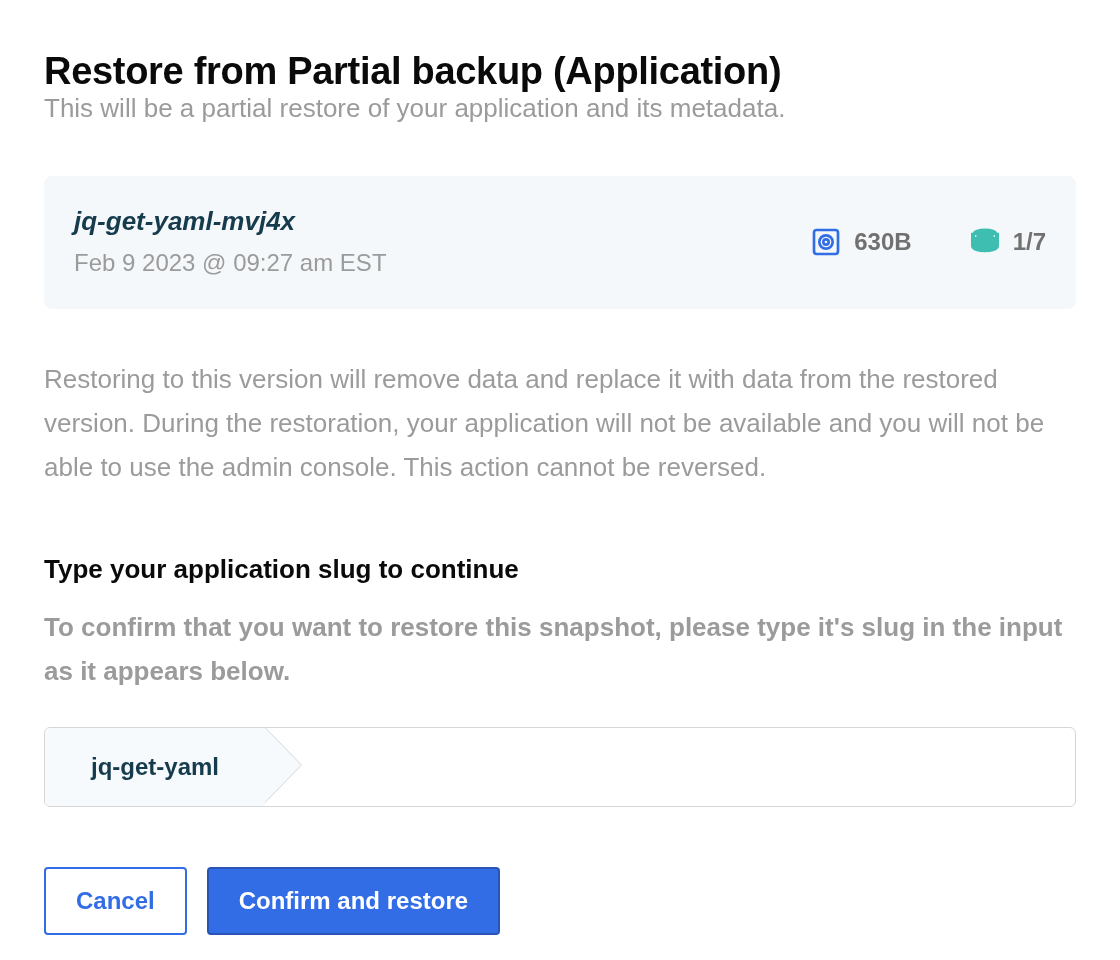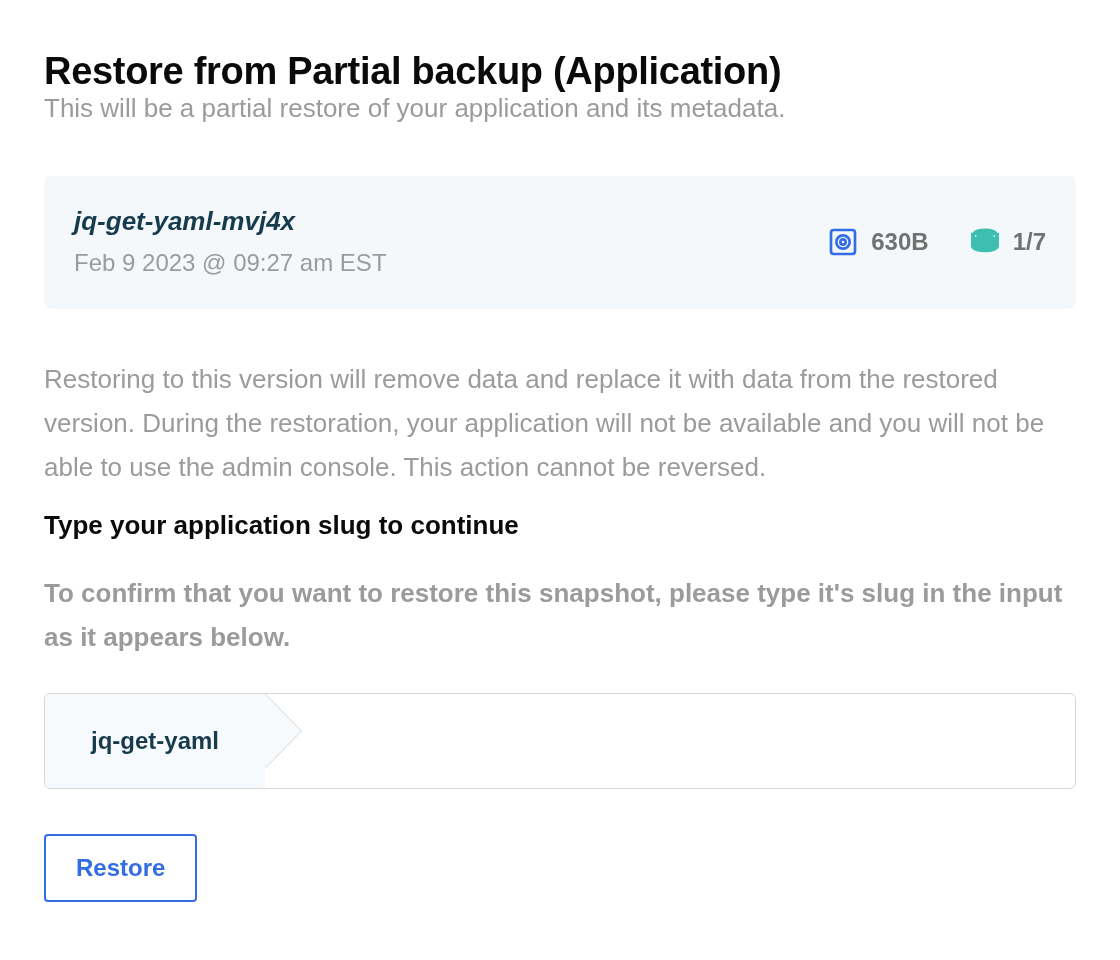--- a/index.html
+++ b/index.html
@@ -39,59 +39,59 @@
       font-style: italic;
     }
     .backup-date {
       font-size: 24px;
       color: #9b9b9b;
       font-weight: 400;
     }
     .backup-right {
       display: flex;
       align-items: center;
-      gap: 40px;
+      gap: 57px;
     }
     .stat {
       display: flex;
       align-items: center;
       gap: 12px;
     }
     .stat-value {
       font-size: 24px;
       font-weight: 700;
       color: #717171;
     }
     .restore-warning {
       font-size: 26px;
       color: #9b9b9b;
       line-height: 1.7;
       font-weight: 400;
+      margin-bottom: 64px;
+    }
+    .confirm-title {
+      font-size: 26px;
+      font-weight: 700;
+      color: #0a0a0a;
       margin-bottom: 20px;
-    }
-    .confirm-title {
-      font-size: 26px;
-      font-weight: 700;
-      color: #0a0a0a;
-      margin-bottom: 30px;
     }
     .confirm-instruction {
       font-size: 26px;
       color: #9b9b9b;
       line-height: 1.7;
       font-weight: 700;
       margin-bottom: 34px;
     }
     .slug-row {
       display: flex;
       border: 1px solid #d6d6d6;
       border-radius: 6px;
       overflow: hidden;
-      height: 96px;
-      margin-bottom: 45px;
+      height: 80px;
+      margin-bottom: 60px;
     }
     .slug-label-wrap {
       position: relative;
       background: #f7fafc;
       display: flex;
       align-items: center;
       justify-content: center;
       padding: 0 46px 0 46px;
       flex-shrink: 0;
     }
@@ -203,14 +203,15 @@
 
 <div class="slug-row">
   <div class="slug-label-wrap">
     <span class="slug-label">jq-get-yaml</span>
     <span class="slug-arrow-border"></span>
     <span class="slug-arrow"></span>
   </div>
 </div>
 
 <div class="actions">
-  <button class="btn btn-cancel">Restore</button>
+  <button class="btn btn-cancel">Cancel</button>
+  <button class="btn btn-confirm">Confirm and restore</button>
 </div>
 
 </body></html>

